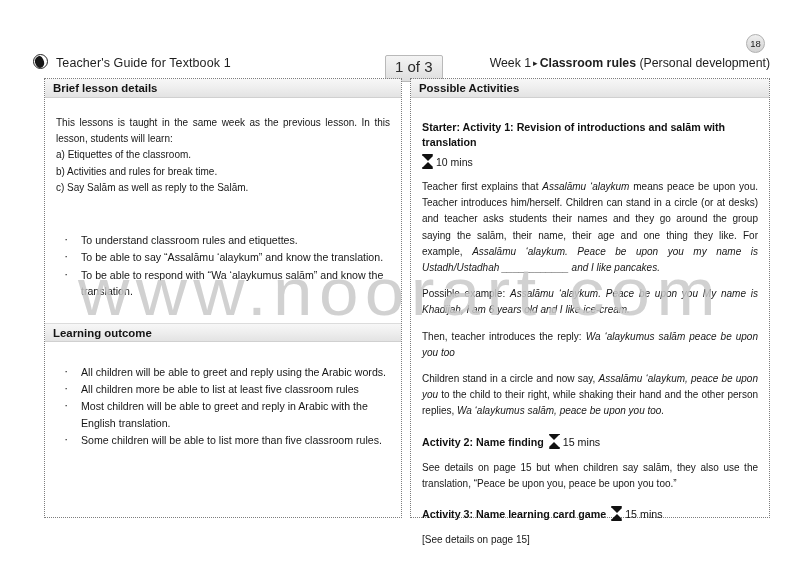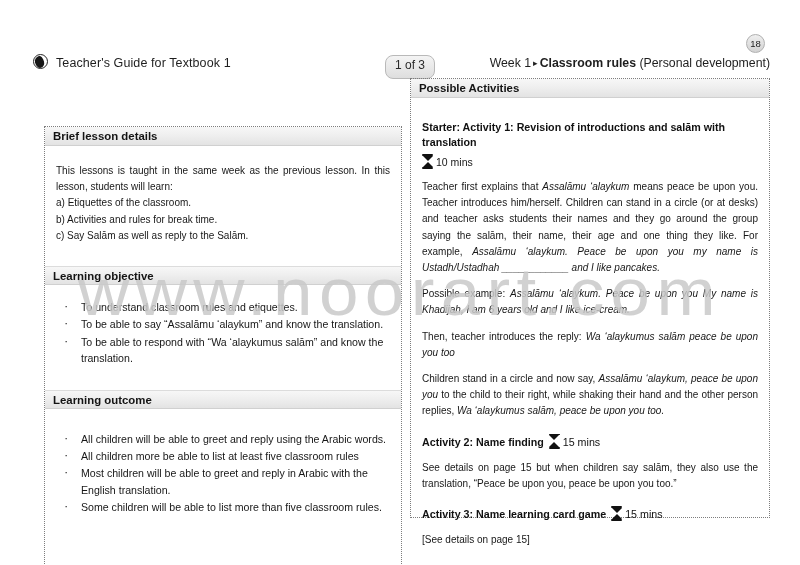--- a/index.html
+++ b/index.html
@@ -87,22 +87,22 @@
   }
 
   .page-of {
     position: absolute;
     left: 352px;
     top: 1px;
     min-width: 42px;
     padding: 2px 9px 6px;
     background: linear-gradient(#f4f4f4, #dedede);
     border: 1px solid #b9b9b9;
-    border-radius: 8px;
-    font-size: 12px;
+    border-radius: 2px;
+    font-size: 15px;
     text-align: center;
     color: #2a2a2a;
     box-sizing: border-box;
   }
 
   .header-right {
     position: absolute;
     right: 0;
     top: 2px;
     font-size: 12.3px;
@@ -131,21 +131,21 @@
 
   
   .panel {
     position: absolute;
     top: 78px;
     height: 440px;
     border: 1px dotted #7d7d7d;
     box-sizing: border-box;
     background: transparent;
   }
-  .panel-left  { left: 44px;  width: 358px; margin-top: 48px; }
+  .panel-left  { left: 44px;  width: 358px; }
   .panel-right { left: 410px; width: 360px; }
 
   .bar {
     background: linear-gradient(to bottom, #f7f7f7 0%, #efefef 45%, #e3e3e3 100%);
     border-bottom: 1px solid #d0d0d0;
     font-weight: bold;
     font-size: 11.4px;
     color: #141414;
     padding: 4px 0 4px 8px;
     box-sizing: border-box;
@@ -292,21 +292,20 @@
     <div class="bar">Brief lesson details</div>
 
     <div class="panel-body">
       <p class="para lead">This lessons is taught in the same week as the previous lesson. In this lesson, students will learn:</p>
       <p class="para tight">a) Etiquettes of the classroom.</p>
       <p class="para tight">b) Activities and rules for break time.</p>
       <p class="para tight">c) Say Salām as well as reply to the Salām.</p>
       <div class="spacer-22"></div>
     </div>
 
-    <div class="bar inner">Learning objective</div>
     <div class="panel-body">
       <div class="spacer-14"></div>
       <ul class="bullets">
         <li>To understand classroom rules and etiquettes.</li>
         <li>To be able to say “Assalāmu ‘alaykum” and know the translation.</li>
         <li>To be able to respond with “Wa ‘alaykumus salām” and know the translation.</li>
       </ul>
       <div class="spacer-22"></div>
     </div>
 

